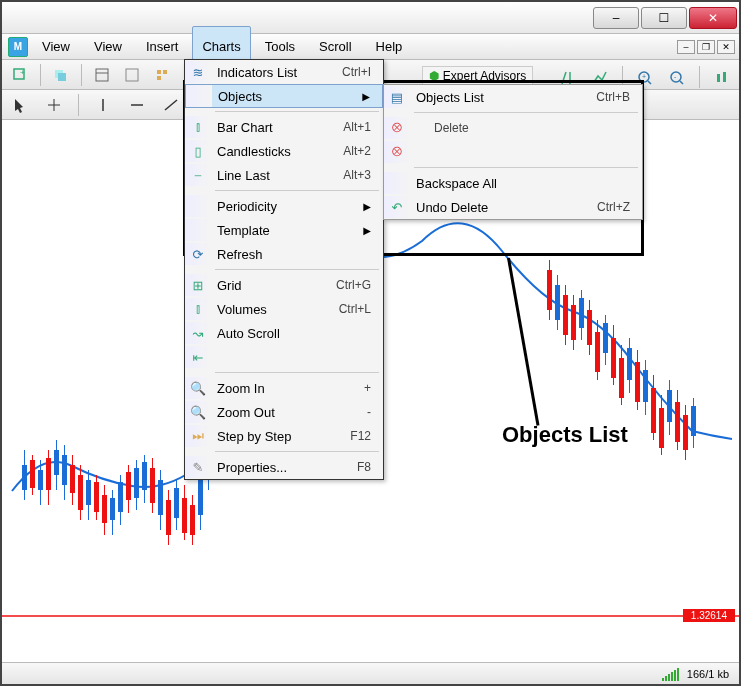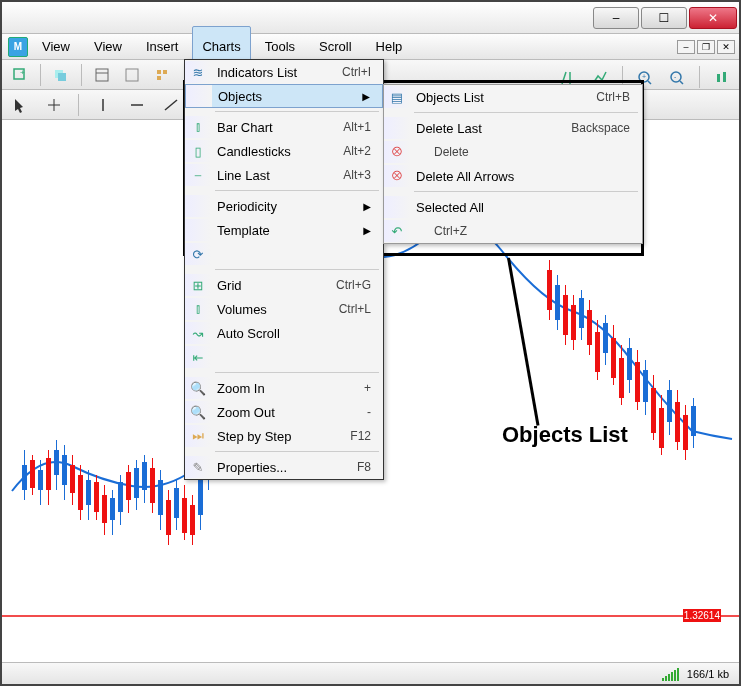--- a/index.html
+++ b/index.html
@@ -43,21 +43,21 @@
 .annotation-line { position: absolute; top: 256px; left: 505px; width: 3px; height: 170px; background: #000; transform: rotate(-10deg); transform-origin: top; }
 .annotation-text { position: absolute; top: 420px; left: 500px; font-size: 22px; font-weight: bold; font-family: Arial, sans-serif; }
 
 
 .candle { position: absolute; width: 5px; }
 .candle .wick { position: absolute; left: 2px; width: 1px; background: currentColor; }
 .candle .body { position: absolute; left: 0; width: 5px; background: currentColor; }
 .up { color: #1a6dd6; }
 .down { color: #e11; }
 .ma-line { stroke: #1a6dd6; stroke-width: 2; fill: none; }
-.price-label { position: absolute; right: 18px; background: #e11; color: #fff; font-size: 10px; padding: 1px 1px; }
+.price-label { position: absolute; right: 4px; background: #e11; color: #fff; font-size: 10px; padding: 1px 8px; }
 
 .icon-svg { width: 16px; height: 16px; }
 </style>
 </head>
 <body>
 
 <div class="window">
 
   <div class="titlebar">
     <div class="win-btn win-min">–</div>
@@ -105,20 +105,24 @@
     <div class="tool-btn">
         <svg class="icon-svg" viewBox="0 0 16 16">
           <rect x="2" y="2" width="12" height="12" fill="none" stroke="#888"></rect>
         </svg>
       </div>
     <div class="tool-btn">
         <svg class="icon-svg" viewBox="0 0 16 16">
           <path d="M3 3h4v4H3zM3 9h4v4H3zM9 3h4v4H9z" fill="#da5"></path>
         </svg>
       </div>
+    <div style="position:absolute; left:420px; top:64px; font-size:12px; background:#f4f4f4; padding:2px 6px; border:1px solid #ccc;">
+      <span style="color:#3a3">⬢</span>
+      <span>Expert Advisors</span>
+    </div>
     <div style="position:absolute; left:554px; top:64px; display:flex; gap:8px;">
       <div class="tool-btn">
           <svg class="icon-svg" viewBox="0 0 16 16">
             <path d="M2 14L6 2M10 14L10 2" stroke="#3a7" stroke-width="1.5" fill="none"></path>
           </svg>
         </div>
       <div class="tool-btn">
           <svg class="icon-svg" viewBox="0 0 16 16">
             <path d="M2 12l4-6 4 4 4-8" stroke="#3a7" stroke-width="1.5" fill="none"></path>
           </svg>
@@ -426,20 +430,21 @@
     </div>
     <div class="mi">
       <div class="icon-col"></div>
       <span class="lbl">Template</span>
       <span class="arrow">▶</span>
     </div>
     <div class="mi">
       <div class="icon-col">
           <span style="color:#37a">⟳</span>
         </div>
+      <span class="lbl">Refresh</span>
     </div>
     <div class="menu-sep"></div>
     <div class="mi">
       <div class="icon-col">
           <span style="color:#3a7">⊞</span>
         </div>
       <span class="lbl">Grid</span>
       <span class="shortcut">Ctrl+G</span>
     </div>
     <div class="mi">
@@ -495,45 +500,40 @@
   <div class="menu-popup sub-popup">
     <div class="mi">
       <div class="icon-col">
           <span style="color:#37a">▤</span>
         </div>
       <span class="lbl">Objects List</span>
       <span class="shortcut">Ctrl+B</span>
     </div>
     <div class="menu-sep"></div>
     <div class="mi">
+      <div class="icon-col">
+          <span style="color:#d33">⮾</span>
+        </div>
+      <span class="shortcut">Delete</span>
+    </div>
+    <div class="mi">
+      <div class="icon-col">
+          <span style="color:#d33">⮾</span>
+        </div>
+    </div>
+    <div class="menu-sep"></div>
+    <div class="mi">
       <div class="icon-col"></div>
-      <span class="lbl">Delete Last</span>
-      <span class="shortcut">Backspace</span>
-    </div>
-    <div class="mi">
-      <div class="icon-col">
-          <span style="color:#d33">⮾</span>
-        </div>
-      <span class="shortcut">Delete</span>
-    </div>
-    <div class="mi">
-      <div class="icon-col">
-          <span style="color:#d33">⮾</span>
-        </div>
-      <span class="lbl">Delete All Arrows</span>
-    </div>
-    <div class="menu-sep"></div>
-    <div class="mi">
-      <div class="icon-col"></div>
-      <span class="lbl">Selected All</span>
+      <span class="lbl">Backspace All</span>
     </div>
     <div class="mi">
       <div class="icon-col">
           <span style="color:#3a7">↶</span>
         </div>
+      <span class="lbl">Undo Delete</span>
       <span class="shortcut">Ctrl+Z</span>
     </div>
   </div>
 
   <div class="heavy-border hb1"></div>
   <div class="annotation-line"></div>
   <div class="annotation-text">Objects List</div>
 
 </div>
 

